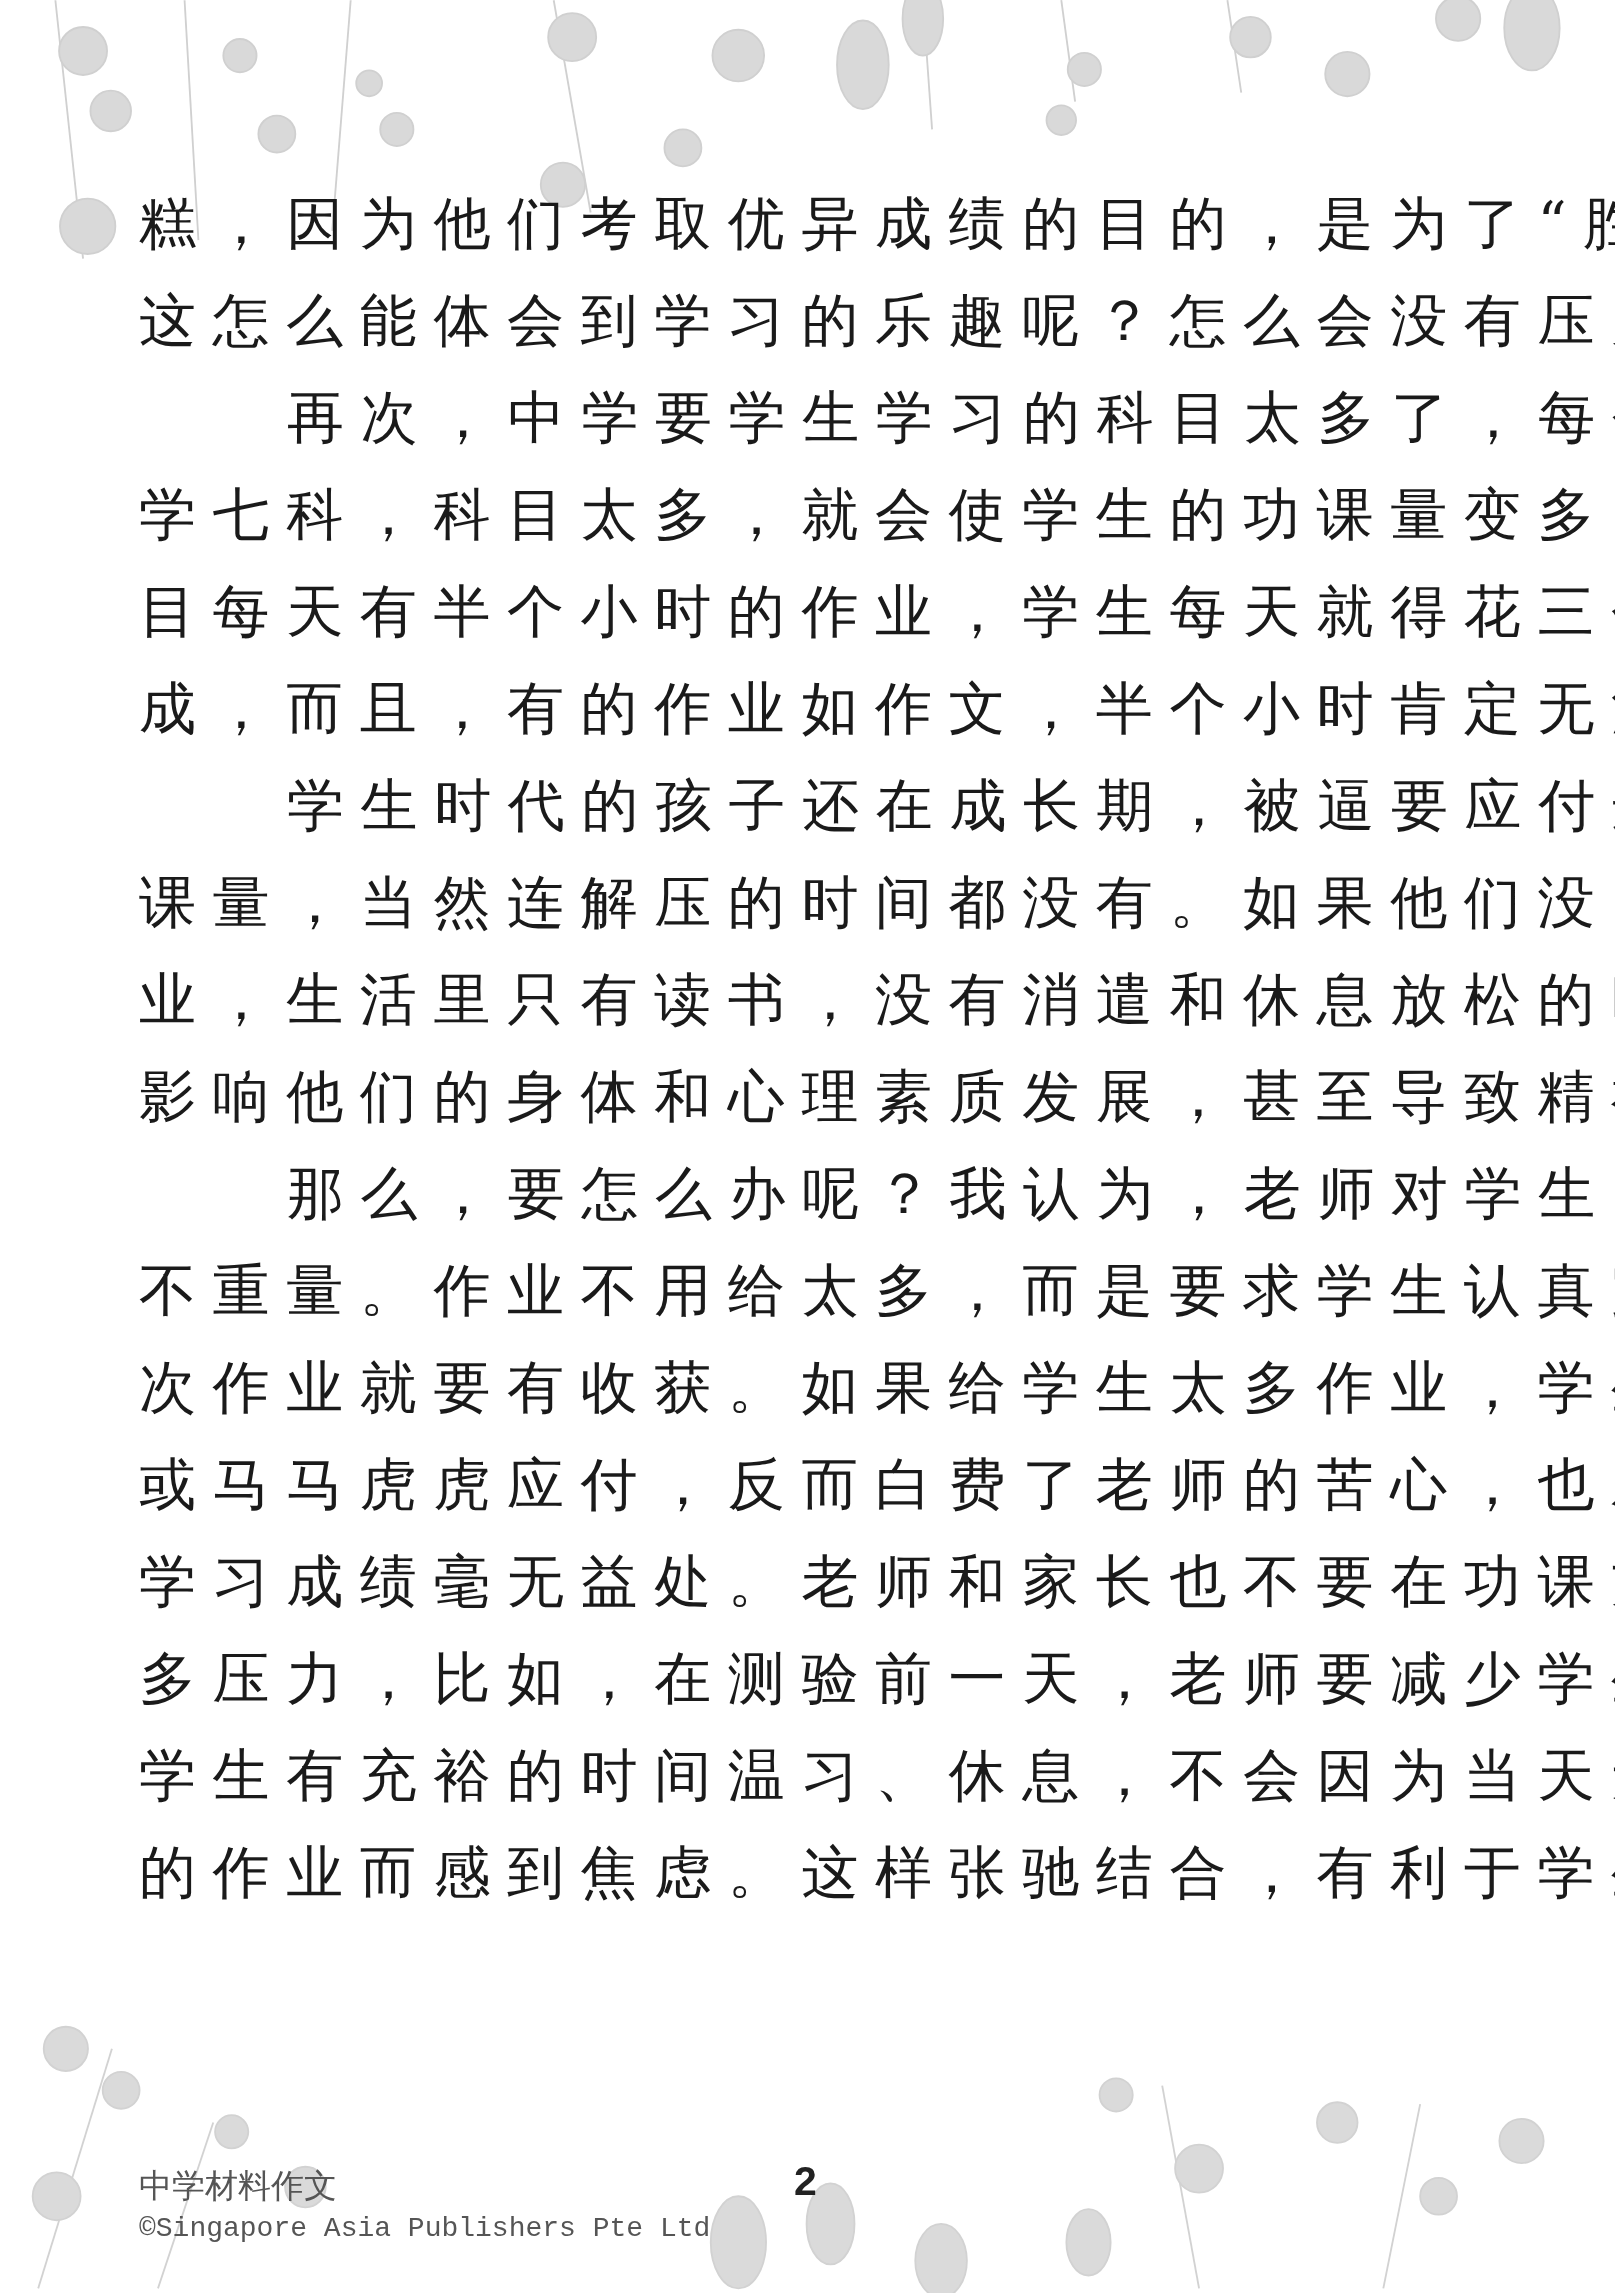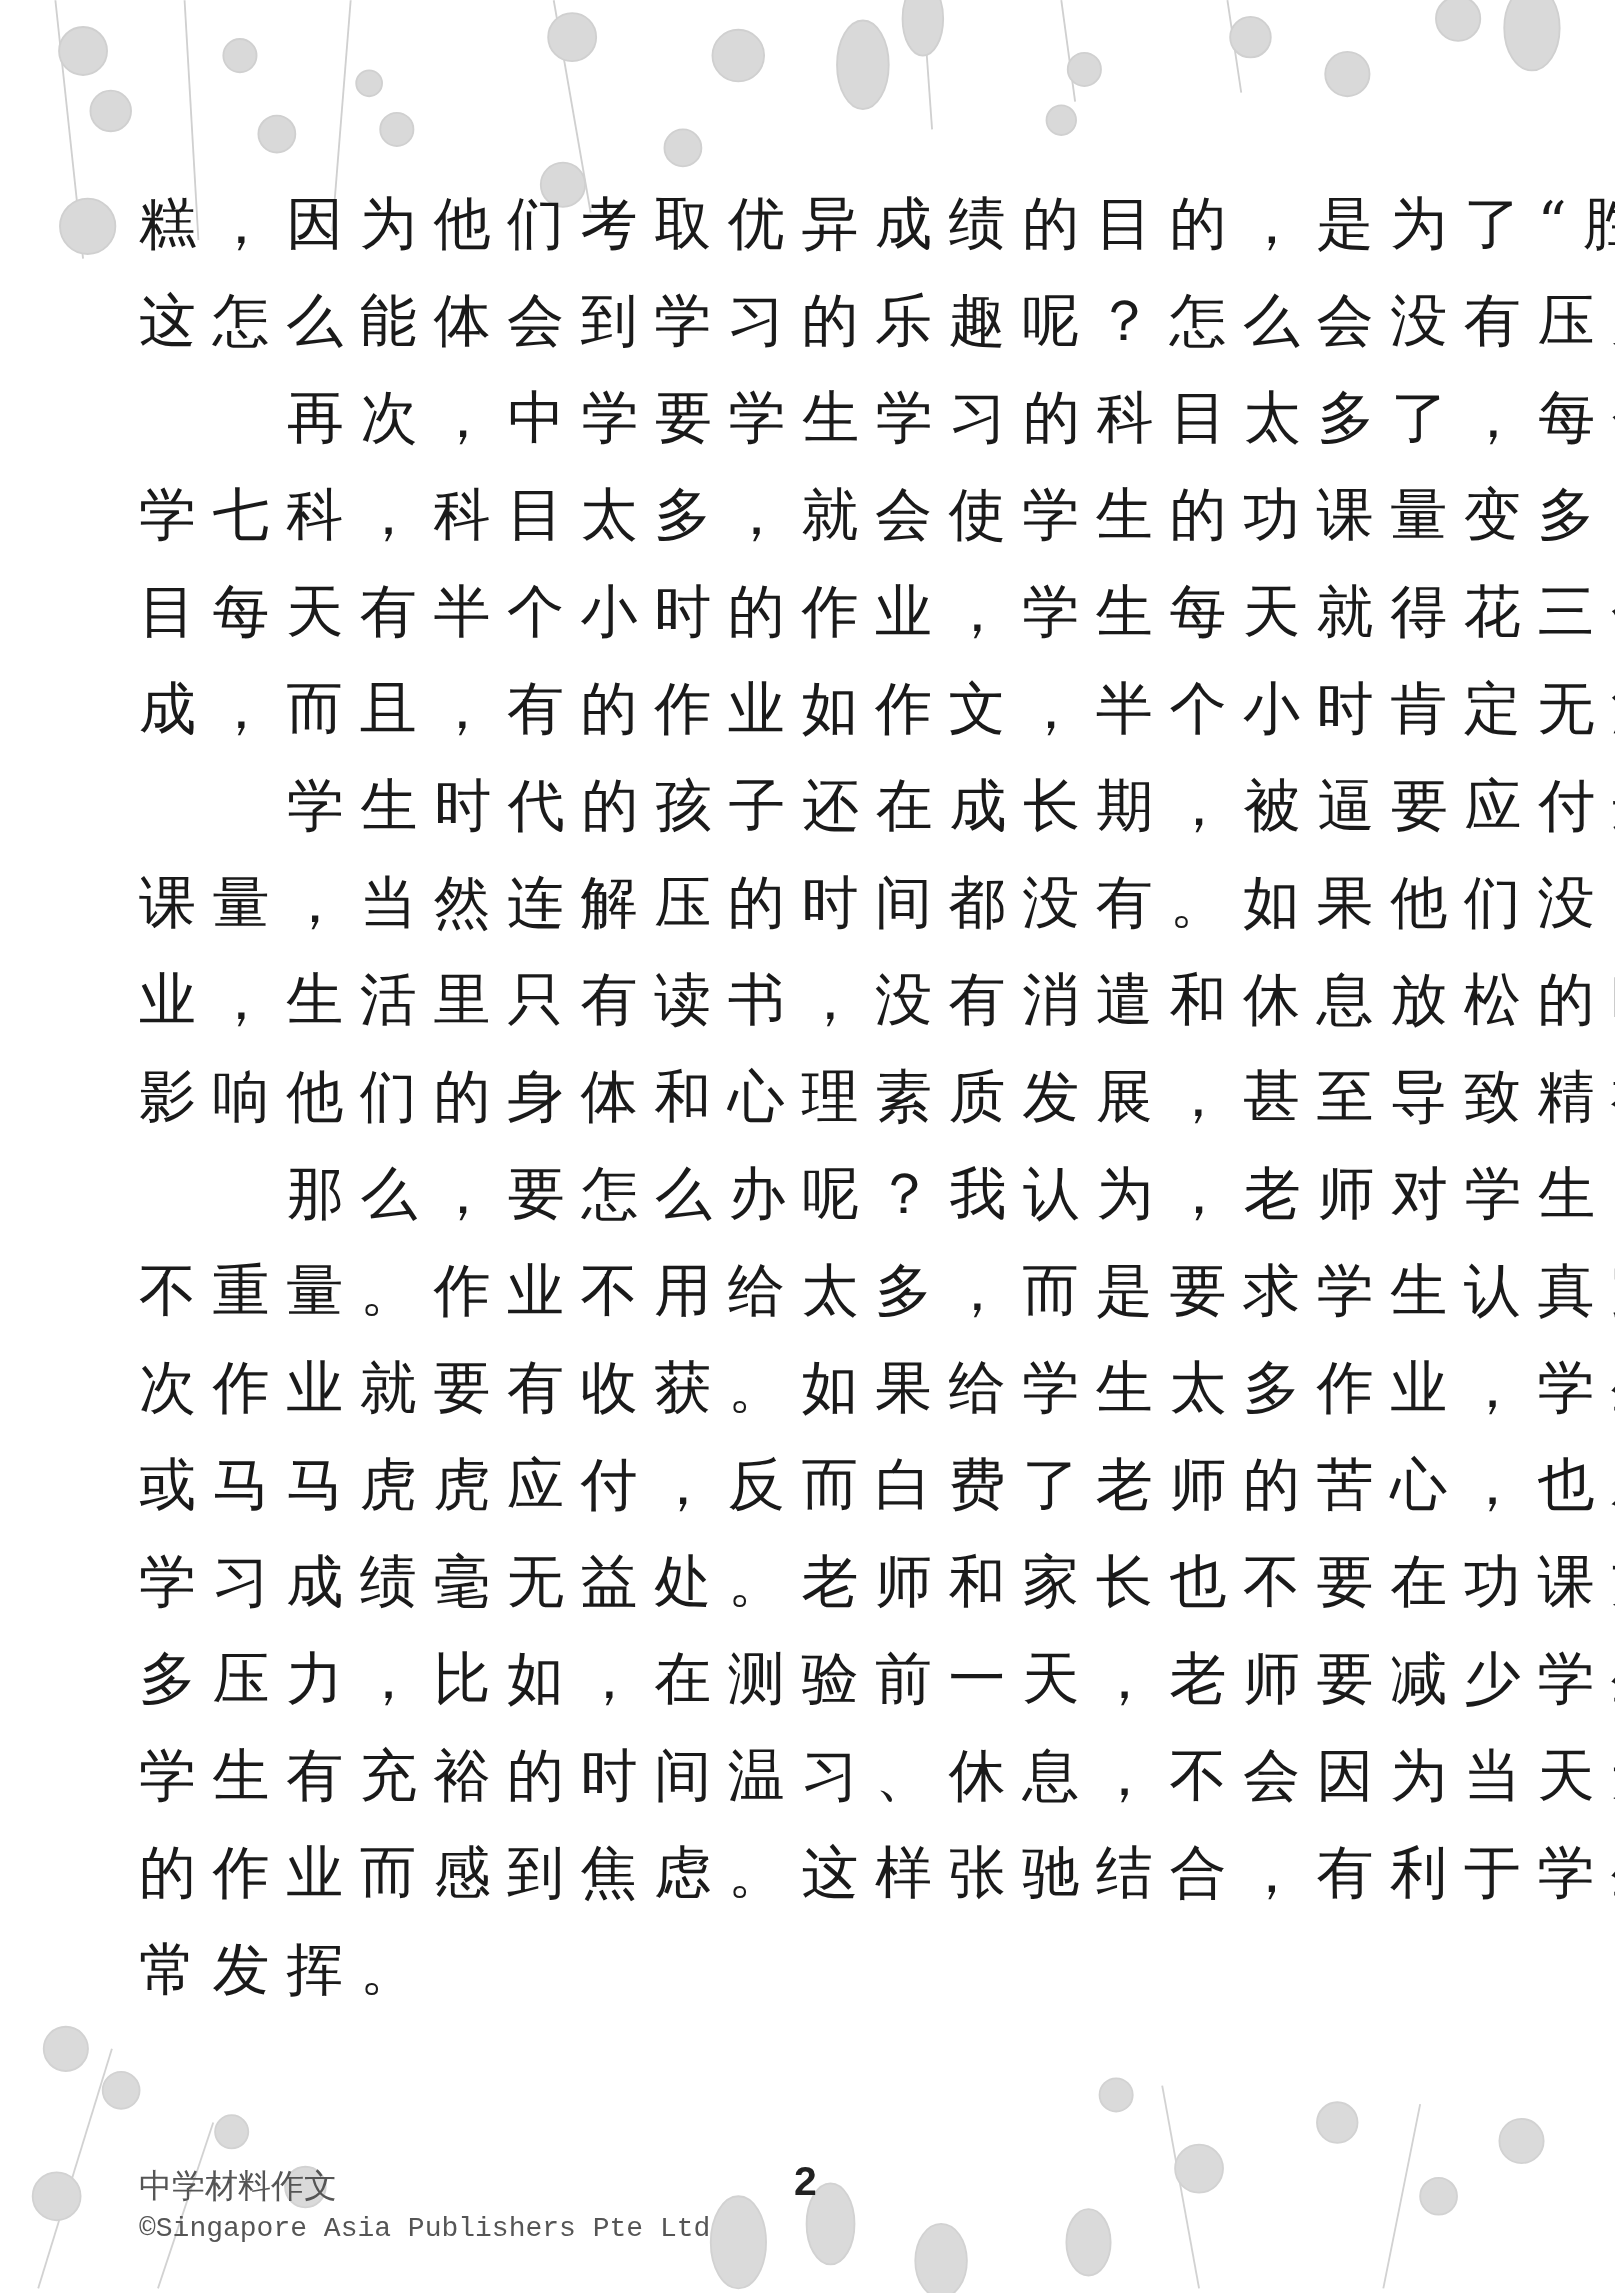--- a/index.html
+++ b/index.html
@@ -82,21 +82,20 @@
   <div class="line">业，生活里只有读书，没有消遣和休息放松的时间，肯定会</div>
   <div class="line">影响他们的身体和心理素质发展，甚至导致精神崩溃。</div>
   <div class="line indent">那么，要怎么办呢？我认为，老师对学生的功课应重质</div>
   <div class="line">不重量。作业不用给太多，而是要求学生认真完成，每做一</div>
   <div class="line">次作业就要有收获。如果给学生太多作业，学生无法完成，</div>
   <div class="line">或马马虎虎应付，反而白费了老师的苦心，也对提高学生的</div>
   <div class="line">学习成绩毫无益处。老师和家长也不要在功课方面给学生太</div>
   <div class="line">多压力，比如，在测验前一天，老师要减少学生的作业，让</div>
   <div class="line">学生有充裕的时间温习、休息，不会因为当天无法完成所有</div>
   <div class="line">的作业而感到焦虑。这样张驰结合，有利于学生在测验时正</div>
-  <div class="line">常发挥。</div>
 </div>
 
 <div class="deco" style="left:0;top:2012px;">
   <svg width="1615" height="281" viewBox="0 0 1750 305">
     <g fill="#dadada" stroke="#d2d2d2" stroke-width="2">
       <line x1="40" y1="300" x2="120" y2="40" fill="none"></line>
       <line x1="170" y1="300" x2="230" y2="120" fill="none"></line>
       <line x1="1300" y1="300" x2="1260" y2="80" fill="none"></line>
       <line x1="1500" y1="300" x2="1540" y2="100" fill="none"></line>
       <circle cx="70" cy="40" r="24"></circle>

